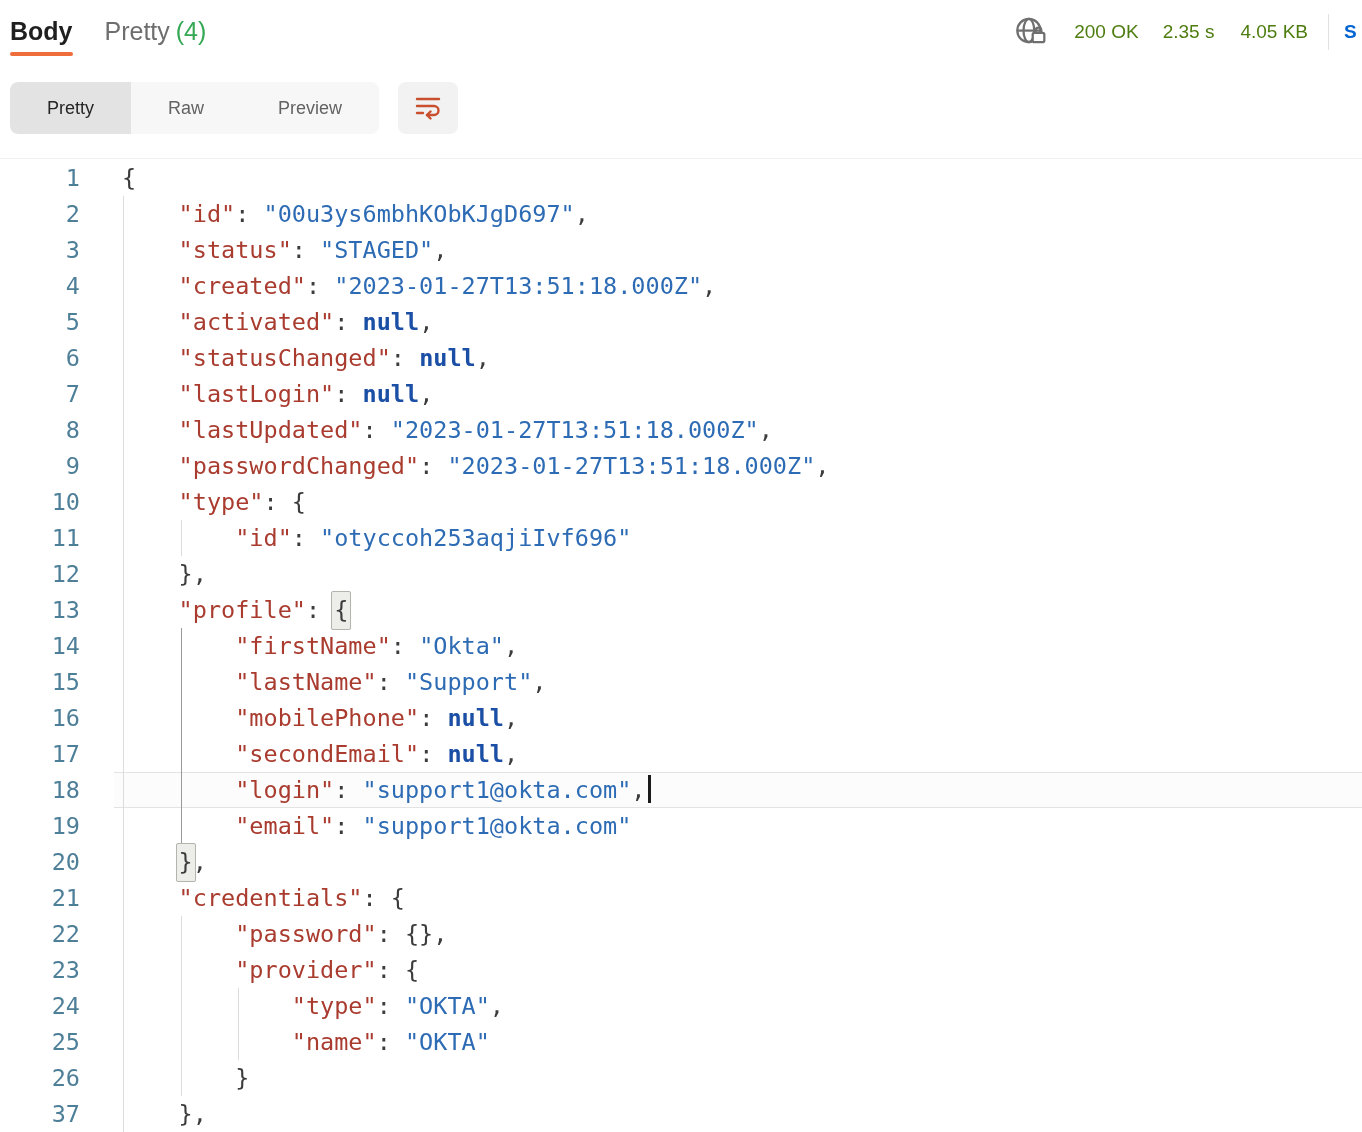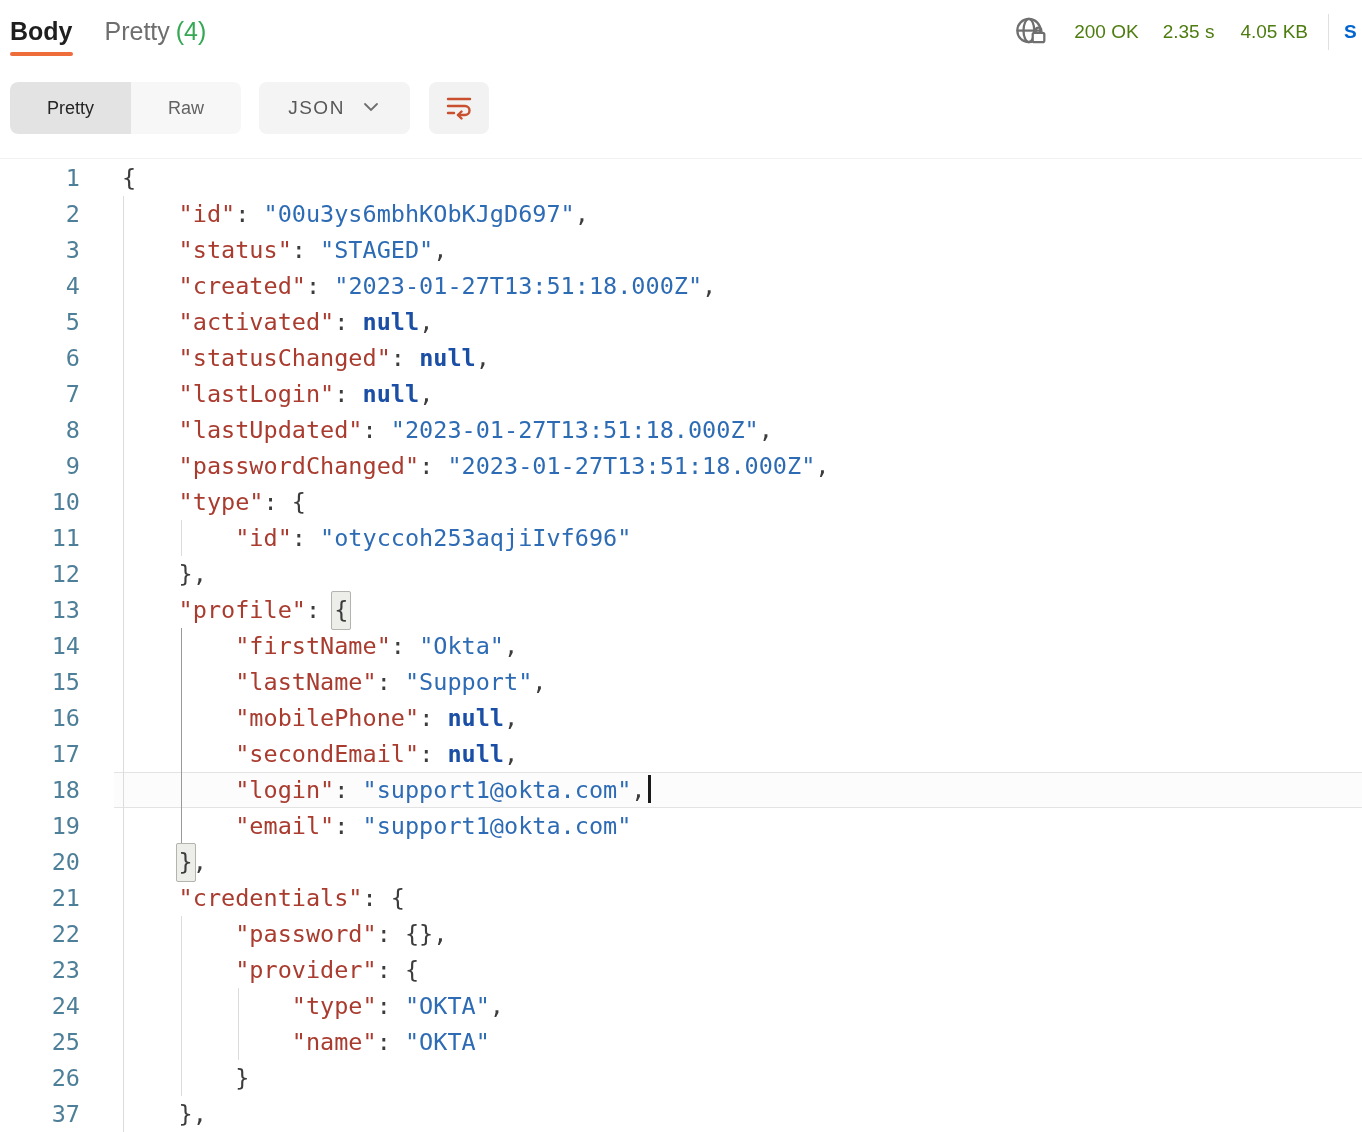--- a/index.html
+++ b/index.html
@@ -86,30 +86,23 @@
     <span class="meta-item m-size">4.05 KB</span>
     <span class="meta-divider"></span>
     <span class="save-clip">S</span>
   </div>
 </div>
 
 <div class="toolbar">
   <div class="seg-group">
     <button class="seg active">Pretty</button>
     <button class="seg">Raw</button>
+    <button class="seg">Preview</button>
   </div>
 
-  <button class="lang-btn">
-    <span class="lang-label">JSON</span>
-    <span>
-      <svg width="20" height="20" viewBox="0 0 20 20" fill="none" stroke="#6e6e6e" stroke-width="1.8" stroke-linecap="round">
-        <path d="M4 7l6 6 6-6"></path>
-      </svg>
-    </span>
-  </button>
 
   <button class="wrap-btn">
     <span>
       <svg width="30" height="26" viewBox="0 0 30 26" fill="none" stroke="#c94f2e" stroke-width="2.4" stroke-linecap="round" stroke-linejoin="round">
         <path d="M4 5h22"></path>
         <path d="M4 12h17a4.5 4.5 0 0 1 0 9h-7"></path>
         <path d="M4 19h6"></path>
         <path d="M17.5 17.5 14 21l3.5 3.5"></path>
       </svg>
     </span>

